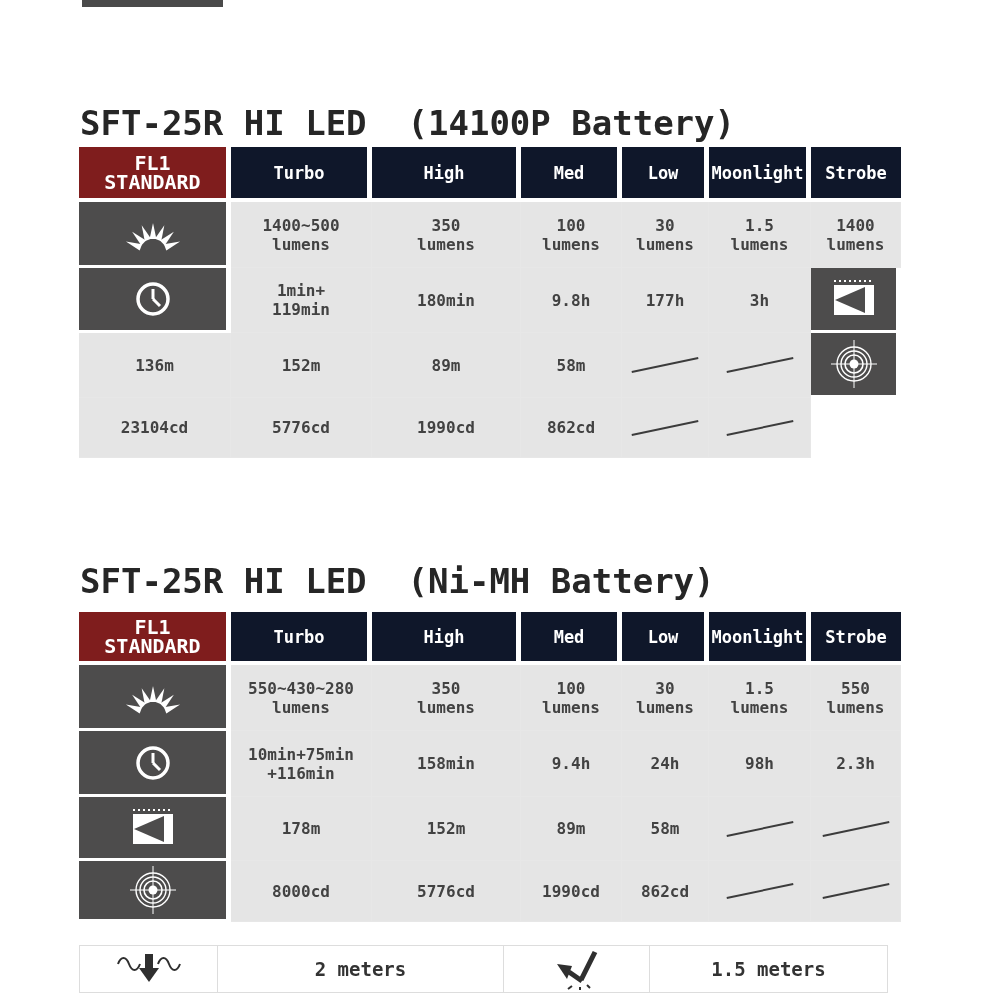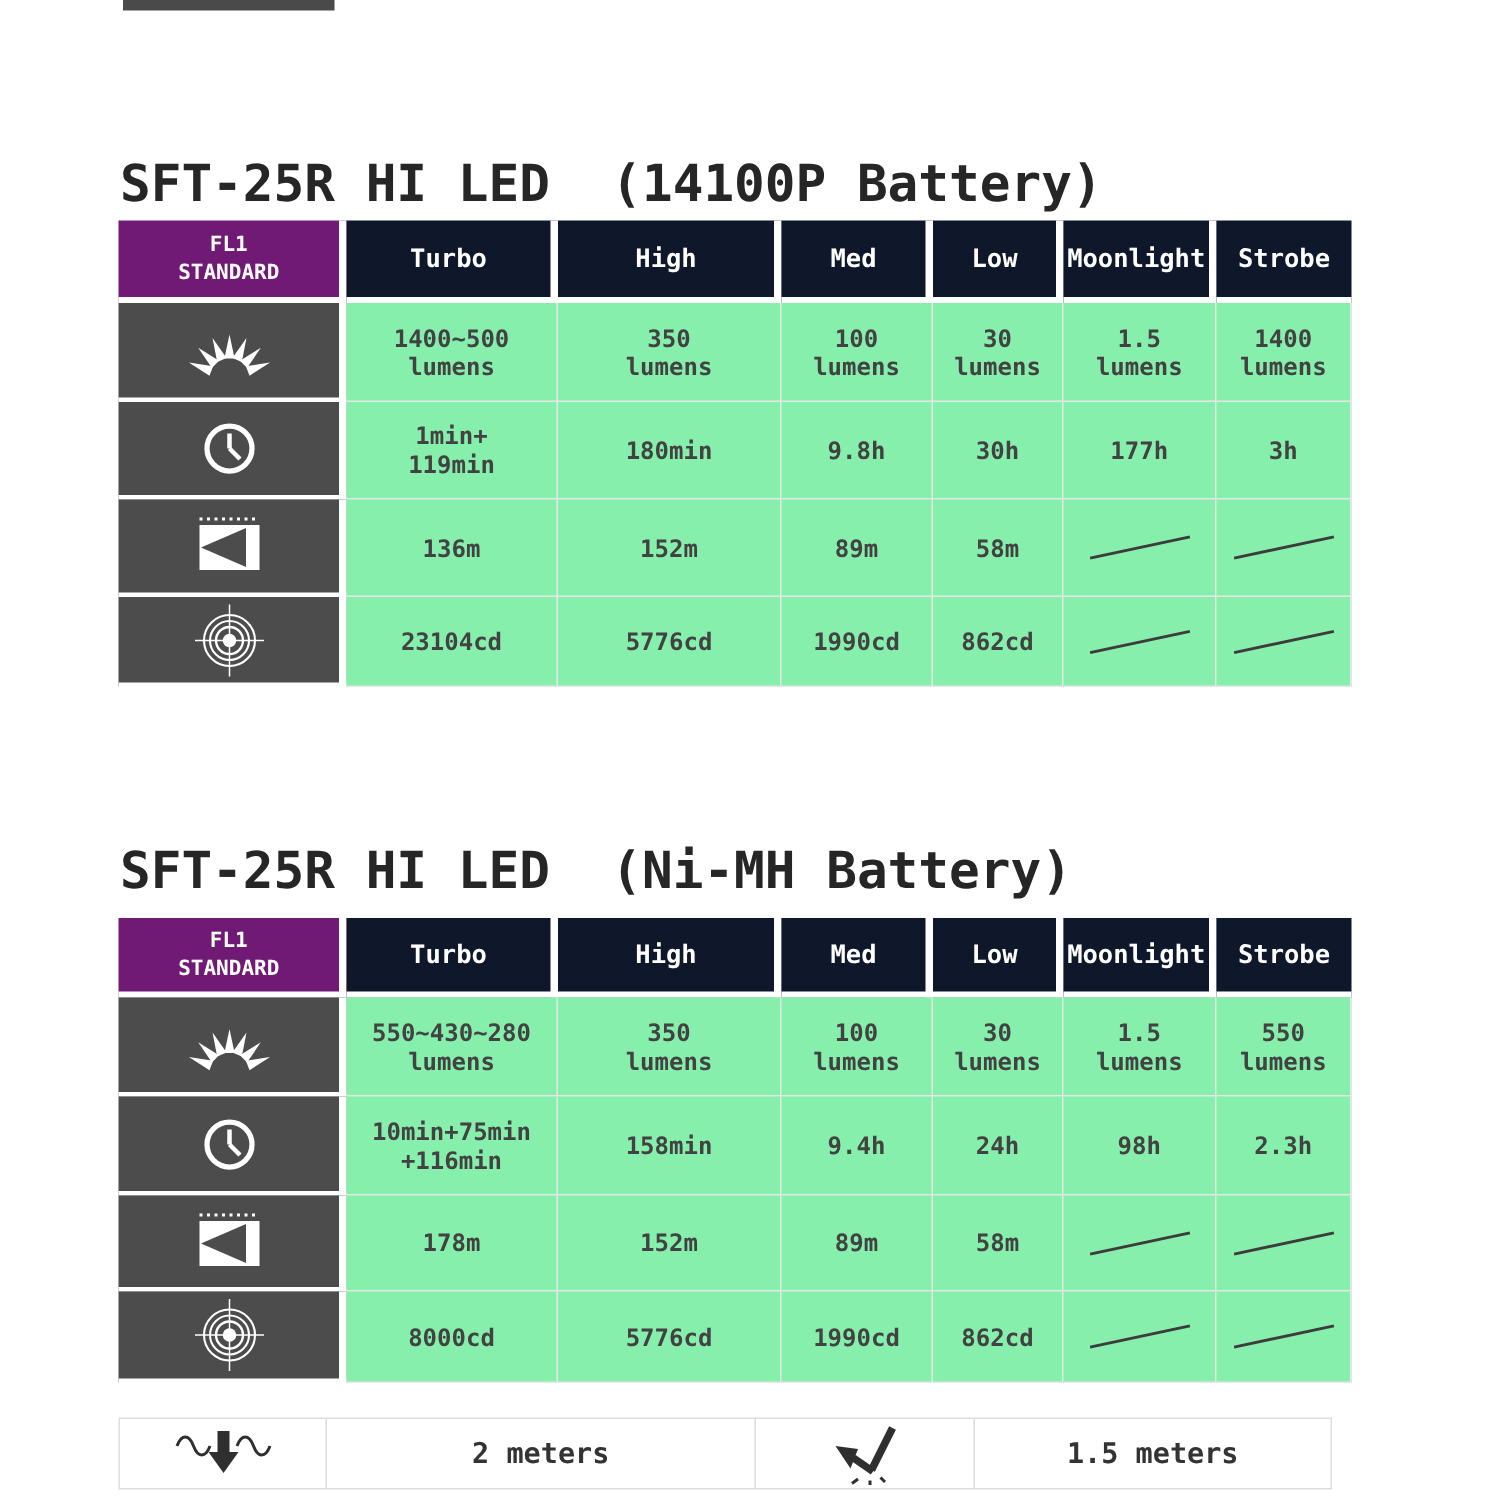--- a/index.html
+++ b/index.html
@@ -12,24 +12,24 @@
   #title2{top:561px;}
   .spec-table{position:absolute;left:79px;display:grid;
         grid-template-columns:152px 141px 149px 101px 87px 102px 90px;background:#fff;}
   #table1{top:147px;grid-template-rows:55px 66px 65px 65px 60px;}
   #table2{top:612px;grid-template-rows:53px 66px 66px 64px 61px;}
   .cell{box-sizing:border-box;display:flex;align-items:center;justify-content:center;
         text-align:center;}
   .hcell{background:#0f172a;border-right:5px solid #fff;border-bottom:4px solid #fff;
          color:#fff;font-size:17px;font-weight:bold;}
   .hcell.lastcol{border-right:none;}
-  .fl1{background:#701a75;color:#fff;font-size:14px;line-height:19px;white-space:pre-line;
+  .fl1{background:#7f1d1d;color:#fff;font-size:20px;line-height:19px;white-space:pre-line;
        font-weight:bold;}
   .icell{background:#4d4c4c;border-right:5px solid #fff;border-bottom:3px solid #fff;}
-  .vcell{background:#86efac;border-right:1px solid #e7e7e7;border-bottom:1px solid #e7e7e7;
+  .vcell{background:#e5e5e5;border-right:1px solid #e7e7e7;border-bottom:1px solid #e7e7e7;
          color:#424242;font-size:16px;line-height:19px;font-weight:bold;white-space:pre-line;}
   .slash{display:inline-block;width:68px;height:0;border-top:2px solid #3c3c3c;
          transform:rotate(-12deg);}
   #footer{position:absolute;left:79px;top:945px;display:flex;}
   .fcell{box-sizing:border-box;height:48px;border:1px solid #ddd;background:#fff;
          display:flex;align-items:center;justify-content:center;}
   .fcell + .fcell{margin-left:-1px;align-items:center;}
   .flabel{color:#333;font-size:19px;font-weight:bold;}
   svg{display:block;}
 </style>
@@ -82,21 +82,20 @@
       <svg width="70" height="54" viewBox="0 0 70 54">
         <circle cx="35" cy="27" r="15" fill="none" stroke="#fff" stroke-width="3.5"></circle>
         <line x1="35" y1="27" x2="35" y2="17" stroke="#fff" stroke-width="3"></line>
         <line x1="35" y1="27" x2="42" y2="34" stroke="#fff" stroke-width="3"></line>
       </svg>
     </div>
     <div class="cell vcell">1min+
 119min</div>
     <div class="cell vcell">180min</div>
     <div class="cell vcell">9.8h</div>
-    <div class="cell vcell">30h</div>
     <div class="cell vcell">177h</div>
     <div class="cell vcell">3h</div>
 
     <div class="cell icell">
       <svg width="70" height="46" viewBox="0 0 70 46">
         <line x1="15" y1="5" x2="55" y2="5" stroke="#fff" stroke-width="2" stroke-dasharray="2 3"></line>
         <rect x="15" y="9" width="40" height="30" fill="#fff"></rect>
         <polygon points="16,24 46,11 46,37" fill="#4d4c4c"></polygon>
       </svg>
     </div>

